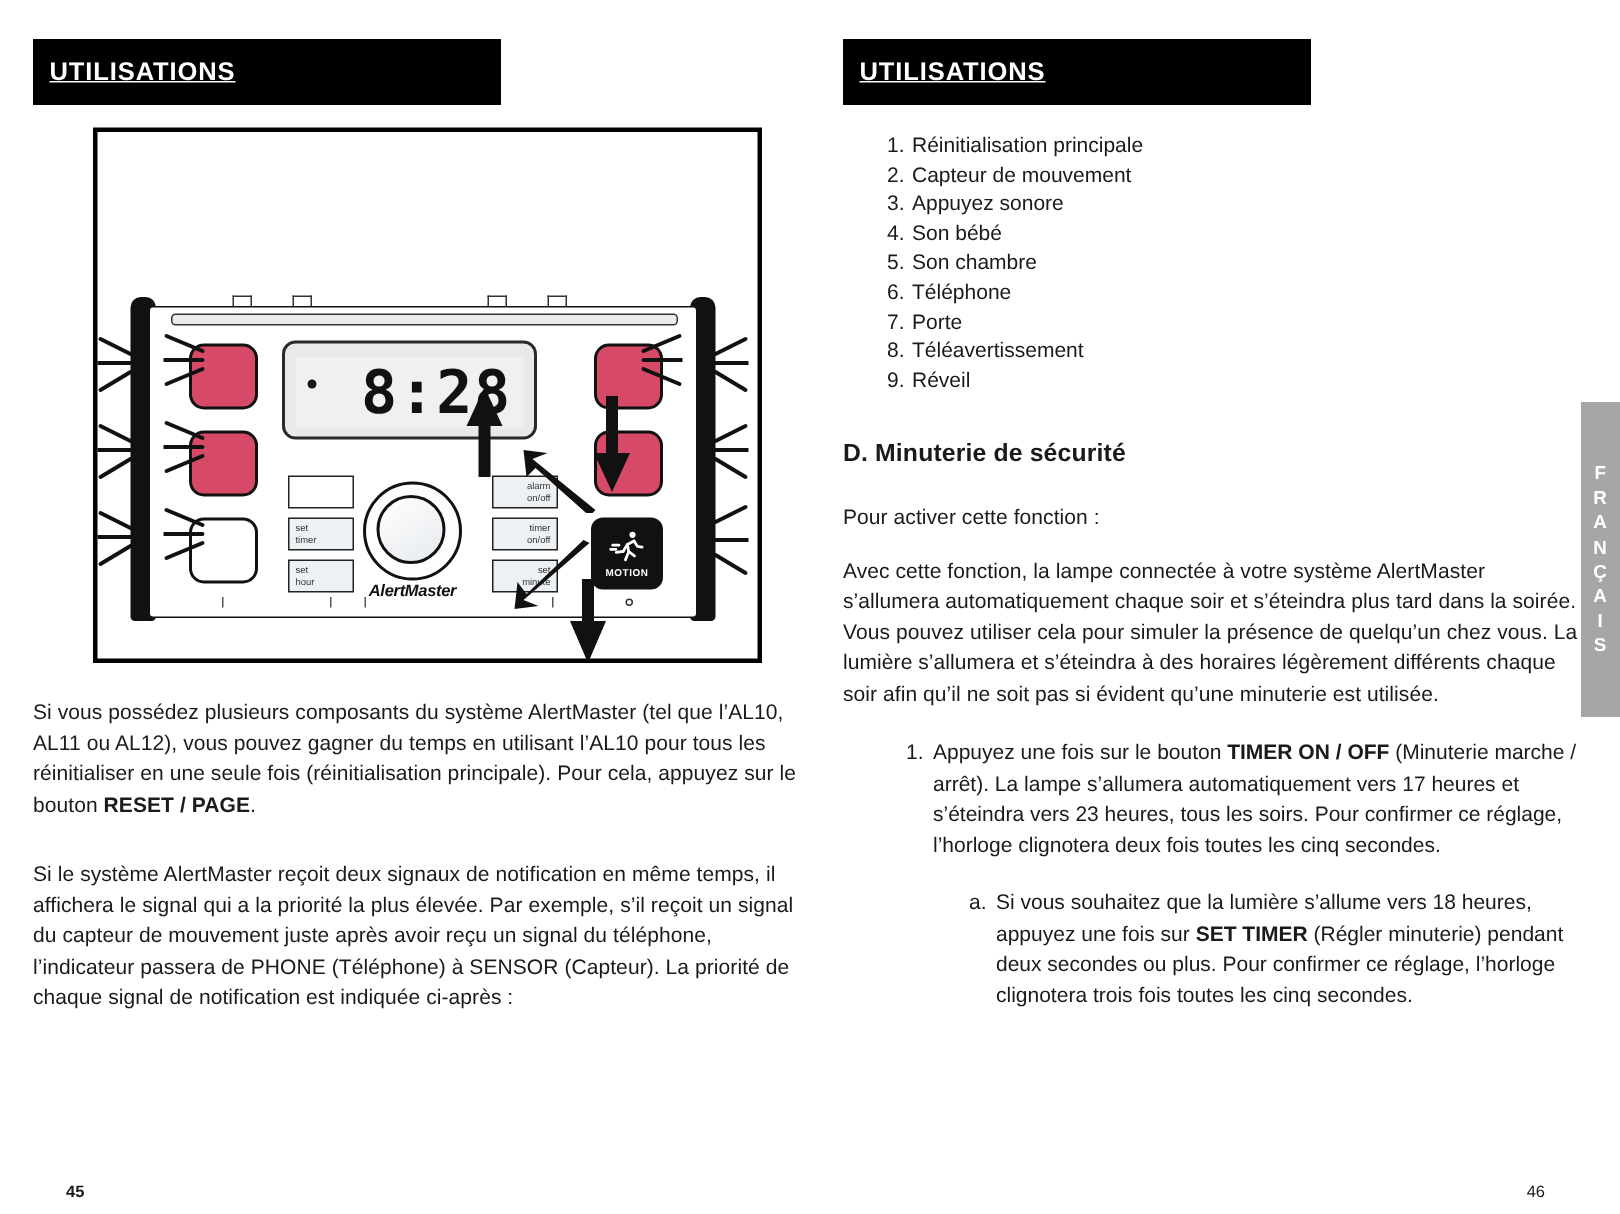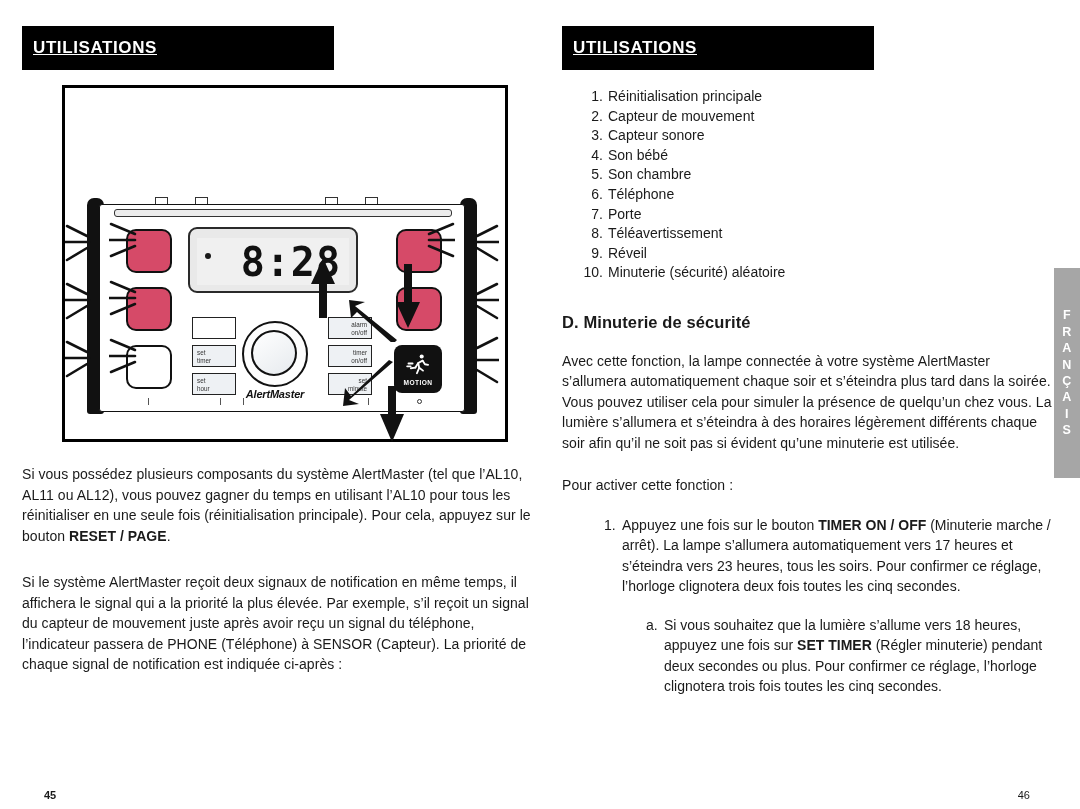--- a/index.html
+++ b/index.html
@@ -497,21 +497,21 @@
       <li>
           <span class="num">1.</span>
           <span>Réinitialisation principale</span>
         </li>
       <li>
           <span class="num">2.</span>
           <span>Capteur de mouvement</span>
         </li>
       <li>
           <span class="num">3.</span>
-          <span>Capteur sonore</span>
+          <span>Appuyez sonore</span>
         </li>
       <li>
           <span class="num">4.</span>
           <span>Son bébé</span>
         </li>
       <li>
           <span class="num">5.</span>
           <span>Son chambre</span>
         </li>
       <li>
@@ -523,31 +523,27 @@
           <span>Porte</span>
         </li>
       <li>
           <span class="num">8.</span>
           <span>Téléavertissement</span>
         </li>
       <li>
           <span class="num">9.</span>
           <span>Réveil</span>
         </li>
-      <li>
-          <span class="num">10.</span>
-          <span>Minuterie (sécurité) aléatoire</span>
-        </li>
     </ul>
 
     <div style="margin-top:30px;">
       <h2 class="sec">D. Minuterie de sécurité</h2>
+      <p class="body" style="margin-top:22px;">Pour activer cette fonction :</p>
+
       <p class="body">Avec cette fonction, la lampe connectée à votre système AlertMaster s’allumera automatiquement chaque soir et s’éteindra plus tard dans la soirée. Vous pouvez utiliser cela pour simuler la présence de quelqu’un chez vous. La lumière s’allumera et s’éteindra à des horaires légèrement différents chaque soir afin qu’il ne soit pas si évident qu’une minuterie est utilisée.</p>
-
-      <p class="body" style="margin-top:22px;">Pour activer cette fonction :</p>
 
       <ul class="steps">
         <li>
           <span class="num">1.</span>
           <span><span>Appuyez une fois sur le bouton </span><span class="b">TIMER ON / OFF</span><span> (Minuterie marche / arrêt). La lampe s’allumera automatiquement vers 17 heures et s’éteindra vers 23 heures, tous les soirs. Pour confirmer ce réglage, l’horloge clignotera deux fois toutes les cinq secondes.</span></span>
         </li>
       </ul>
 
       <ul class="substeps">
         <li>

